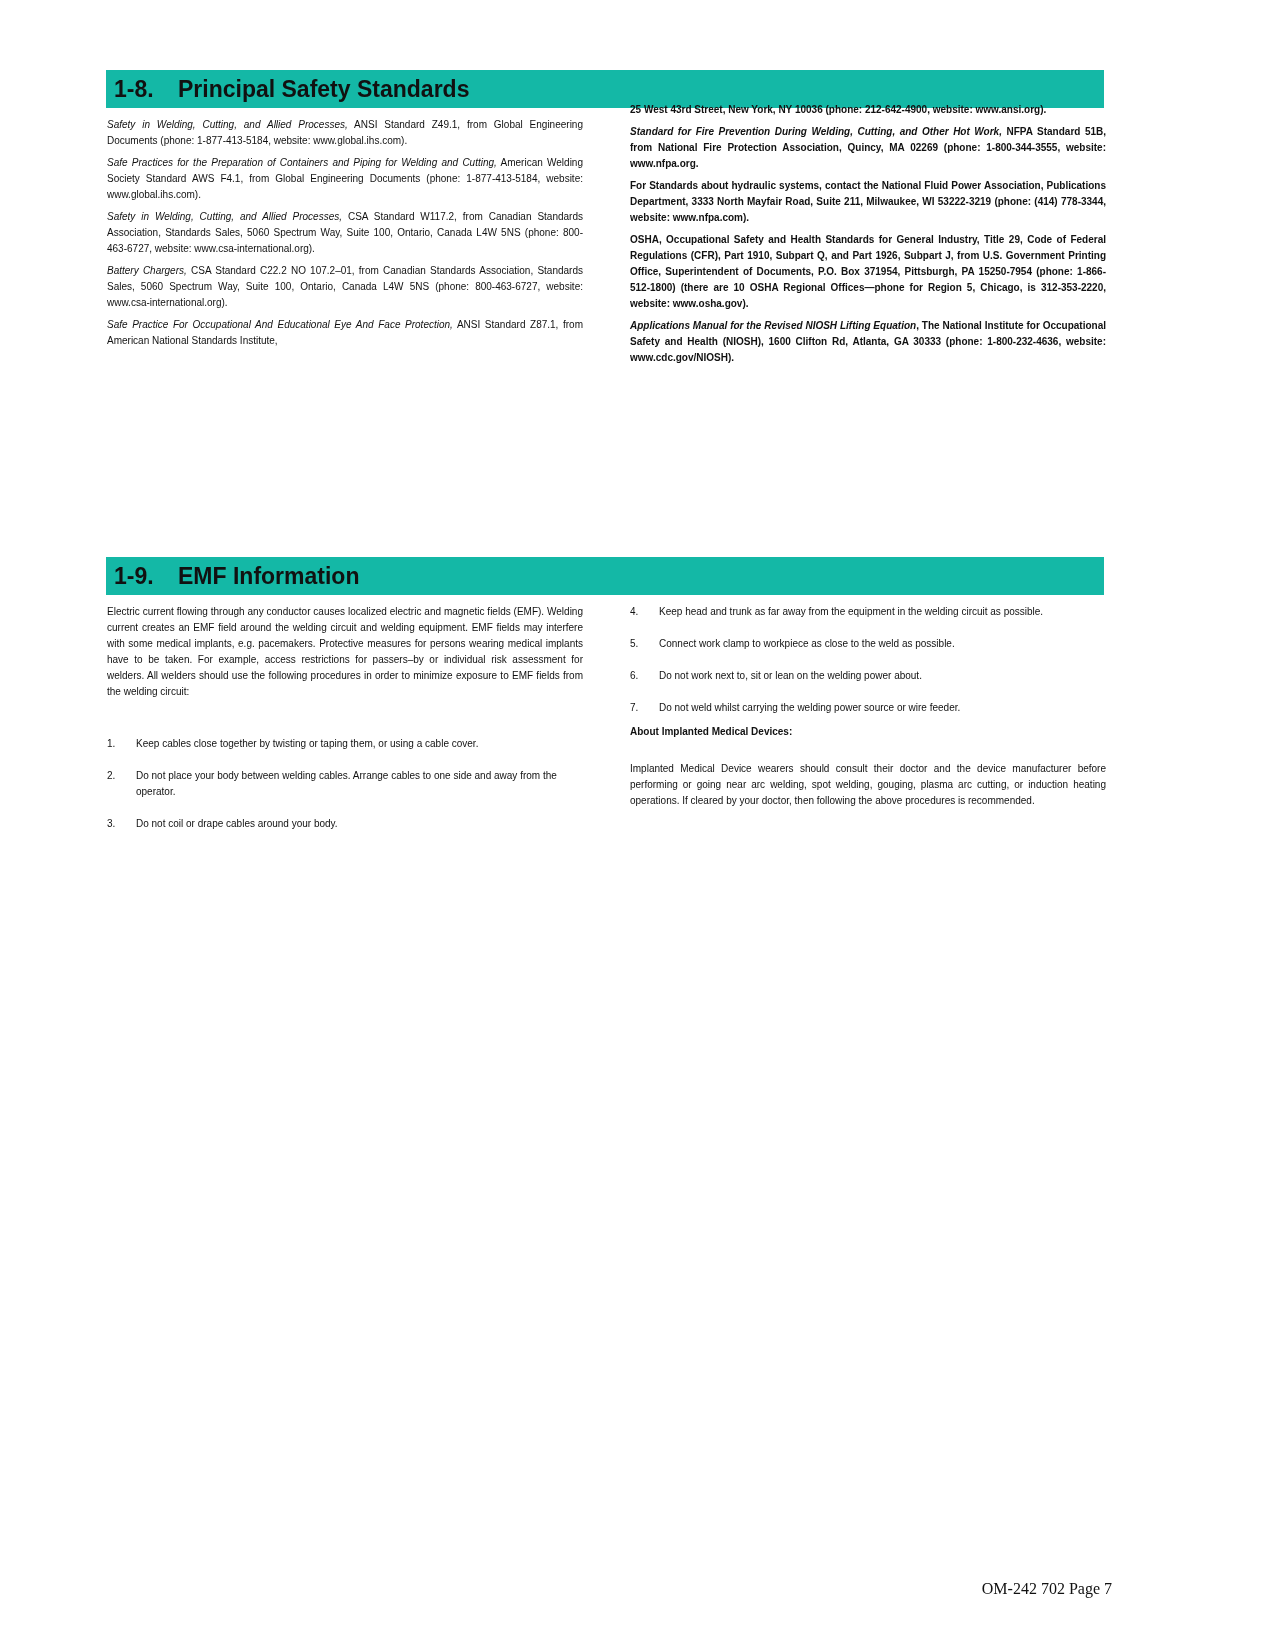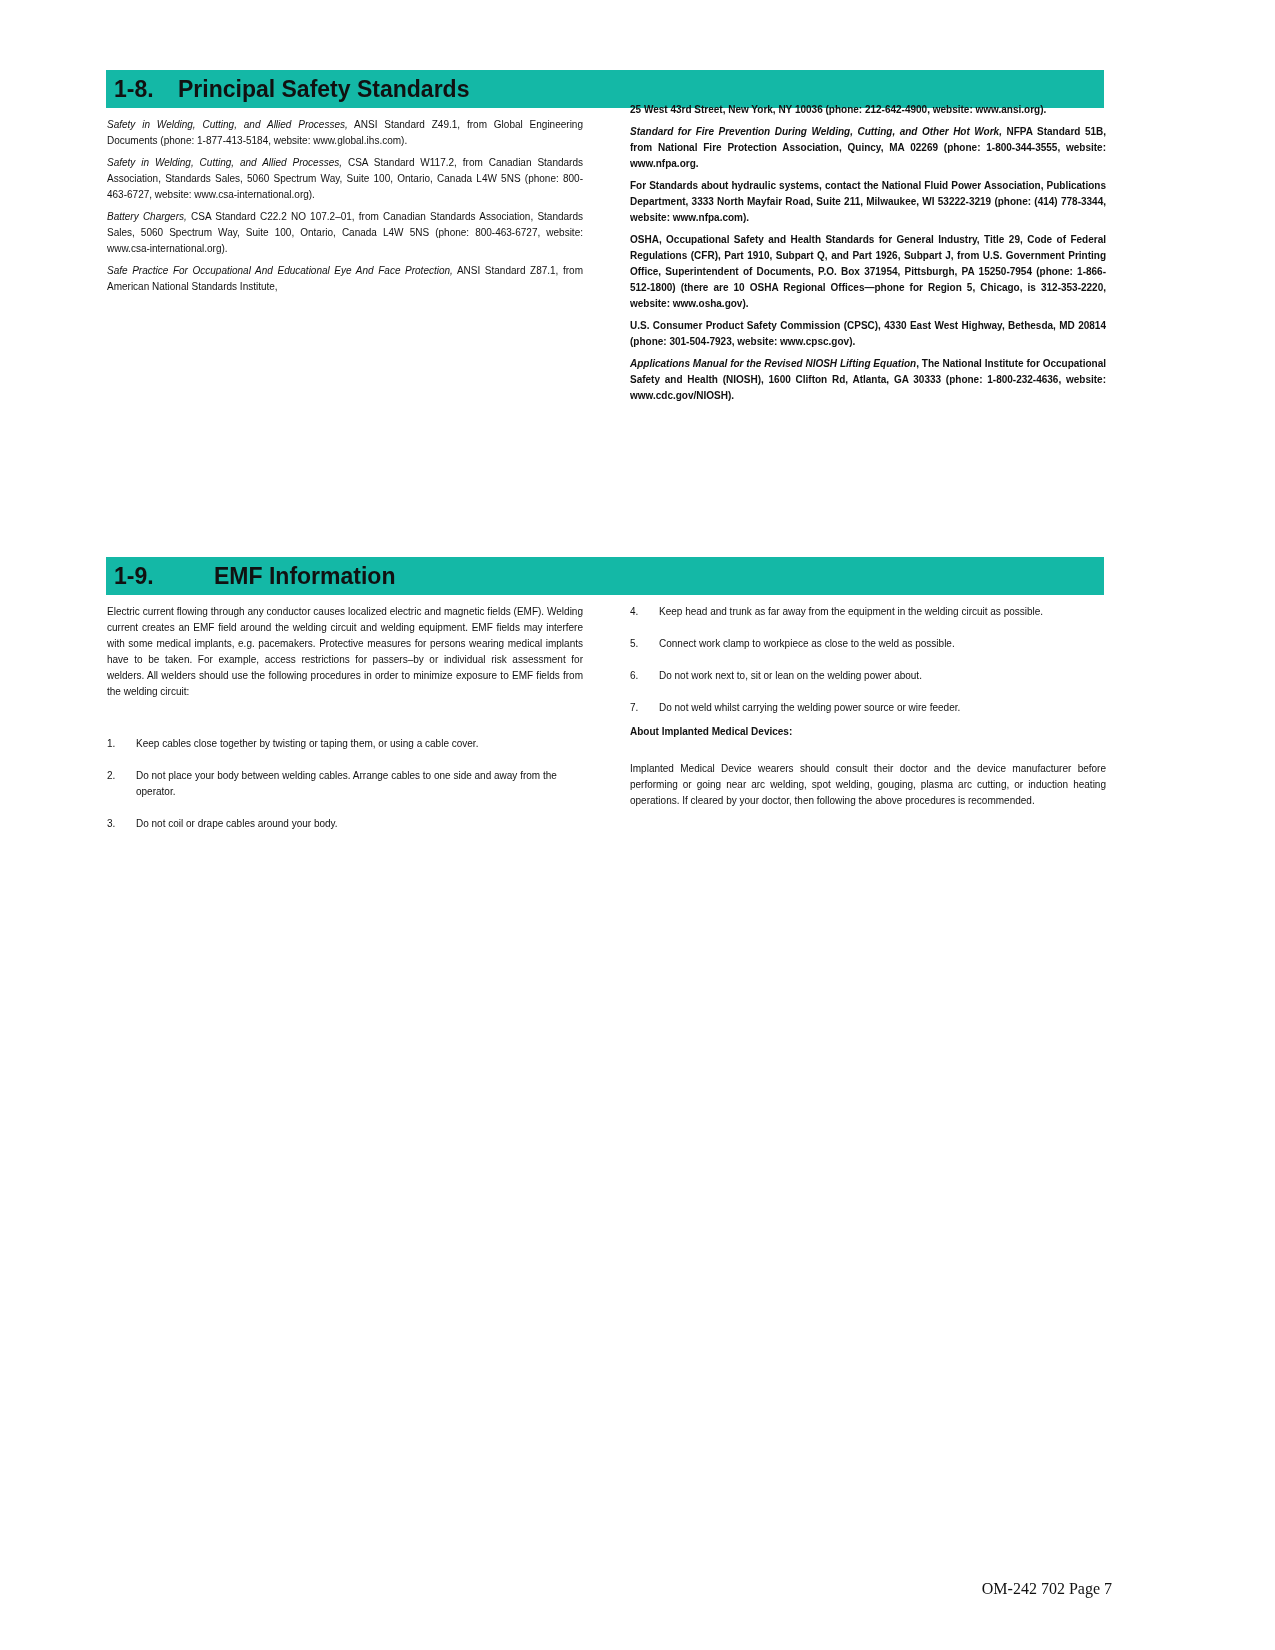--- a/index.html
+++ b/index.html
@@ -33,35 +33,35 @@
 </head>
 <body>
 
 <div class="section-header" style="top:70px;">
   <span class="num">1-8.</span>
   <span>Principal Safety Standards</span>
 </div>
 
 <div class="col left" style="top:117px;">
   <p class="entry"><span class="title">Safety in Welding, Cutting, and Allied Processes,</span><span> ANSI Standard Z49.1, from Global Engineering Documents (phone: 1-877-413-5184, website: www.global.ihs.com).</span></p>
+  <p class="entry"><span class="title">Safe Practices for the Preparation of Containers and Piping for Welding and Cutting,</span><span> American Welding Society Standard AWS F4.1, from Global Engineering Documents (phone: 1-877-413-5184, website: www.global.ihs.com).</span></p>
   <p class="entry"><span class="title">Safety in Welding, Cutting, and Allied Processes,</span><span> CSA Standard W117.2, from Canadian Standards Association, Standards Sales, 5060 Spectrum Way, Suite 100, Ontario, Canada L4W 5NS (phone: 800-463-6727, website: www.csa-international.org).</span></p>
   <p class="entry"><span class="title">Battery Chargers,</span><span> CSA Standard C22.2 NO 107.2–01, from Canadian Standards Association, Standards Sales, 5060 Spectrum Way, Suite 100, Ontario, Canada L4W 5NS (phone: 800-463-6727, website: www.csa-international.org).</span></p>
   <p class="entry"><span class="title">Safe Practice For Occupational And Educational Eye And Face Protection,</span><span> ANSI Standard Z87.1, from American National Standards Institute,</span></p>
 </div>
 
 <div class="col right" style="top:102px;font-weight:bold;">
   <p class="entry"><span class="title"></span><span>25 West 43rd Street, New York, NY 10036 (phone: 212-642-4900, website: www.ansi.org).</span></p>
   <p class="entry"><span class="title">Standard for Fire Prevention During Welding, Cutting, and Other Hot Work,</span><span> NFPA Standard 51B, from National Fire Protection Association, Quincy, MA 02269 (phone: 1-800-344-3555, website: www.nfpa.org.</span></p>
   <p class="entry"><span class="title"></span><span>For Standards about hydraulic systems, contact the National Fluid Power Association, Publications Department, 3333 North Mayfair Road, Suite 211, Milwaukee, WI  53222-3219 (phone: (414) 778-3344, website: www.nfpa.com).</span></p>
   <p class="entry"><span class="title"></span><span>OSHA, Occupational Safety and Health Standards for General Industry, Title 29, Code of Federal Regulations (CFR), Part 1910, Subpart Q, and Part 1926, Subpart J, from U.S. Government Printing Office, Superintendent of Documents, P.O. Box 371954, Pittsburgh, PA 15250-7954 (phone: 1-866-512-1800) (there are 10 OSHA Regional Offices—phone for Region 5, Chicago, is 312-353-2220, website: www.osha.gov).</span></p>
-  <p class="entry"><span class="title"></span><span>U.S. Consumer Product Safety Commission (CPSC), 4330 East West Highway, Bethesda, MD 20814 (phone: 301-504-7923, website: www.cpsc.gov).</span></p>
   <p class="entry"><span class="title">Applications Manual for the Revised NIOSH Lifting Equation</span><span>, The National Institute for Occupational Safety and Health (NIOSH), 1600 Clifton Rd, Atlanta, GA 30333 (phone: 1-800-232-4636, website: www.cdc.gov/NIOSH).</span></p>
 </div>
 
-<div class="section-header" style="top:557px;gap:36px;">
+<div class="section-header" style="top:557px;">
   <span class="num">1-9.</span>
   <span>EMF Information</span>
 </div>
 
 <div class="col left" style="top:604px;">
   <p class="entry" style="margin-bottom:36px;">Electric current flowing through any conductor causes localized electric and magnetic fields (EMF). Welding current creates an EMF field around the welding circuit and welding equipment. EMF fields may interfere with some medical implants, e.g. pacemakers. Protective measures for persons wearing medical implants have to be taken. For example, access restrictions for passers–by or individual risk assessment for welders. All welders should use the following procedures in order to minimize exposure to EMF fields from the welding circuit:</p>
   <div class="list-item">
     <span class="n">1.</span>
     <span class="t">Keep cables close together by twisting or taping them, or using a cable cover.</span>
   </div>

